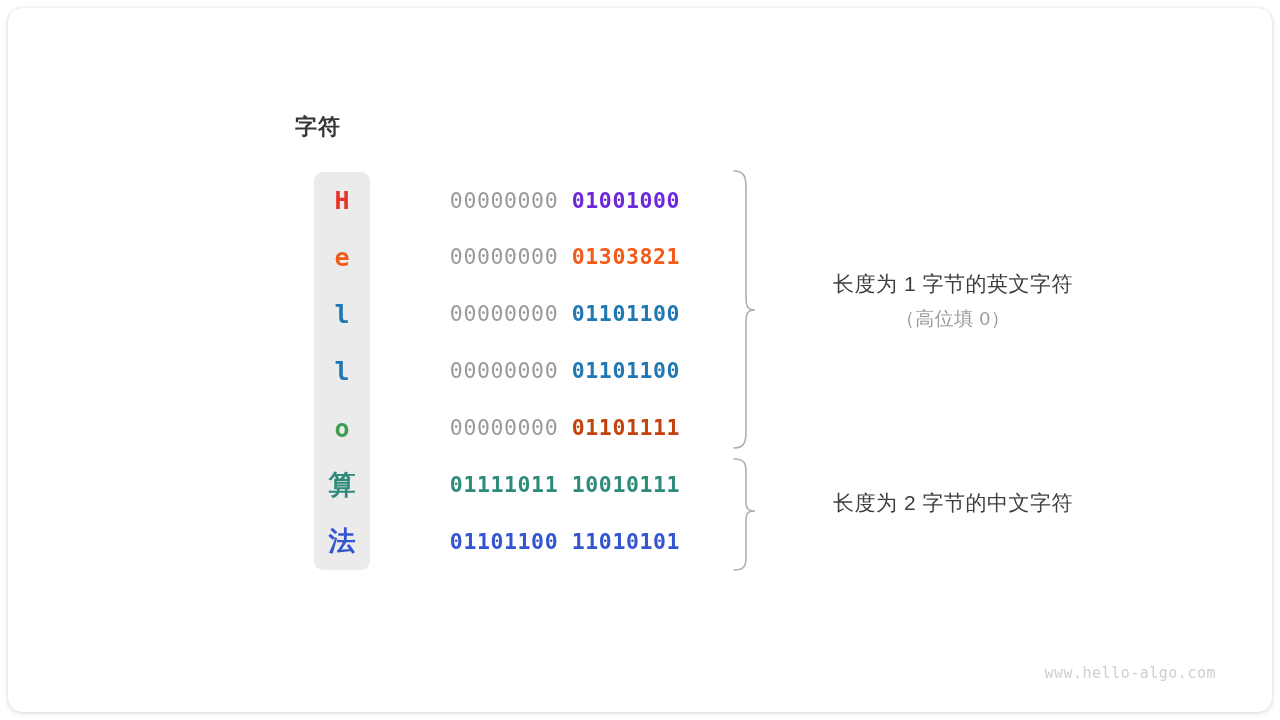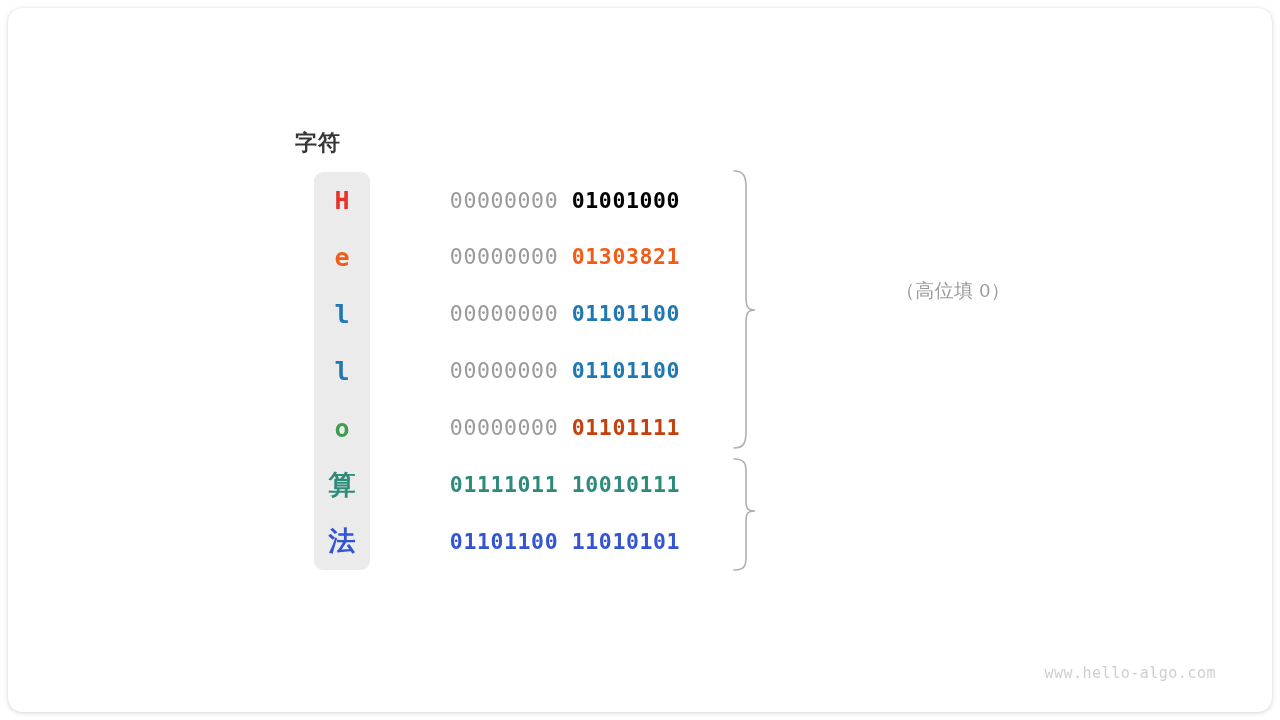--- a/index.html
+++ b/index.html
@@ -36,21 +36,21 @@
     position: absolute;
     font-family: "DejaVu Sans Mono", "Liberation Mono", monospace;
     font-weight: bold;
     font-size: 22px;
     color: #363636;
     text-align: center;
     white-space: nowrap;
   }
   #header-char {
     left: 255px;
-    top: 120px;
+    top: 104px;
     width: 110px;
     font-family: "Liberation Sans", "DejaVu Sans", sans-serif;
     letter-spacing: 1px;
   }
   #header-unicode {
     left: 424px;
     top: 108px;
     width: 266px;
     letter-spacing: 1.5px;
   }
@@ -173,21 +173,21 @@
         </div>
         <div class="char-cell cjk" style="top: 448.5px; color: rgb(46, 139, 122);">
           <span>算</span>
         </div>
         <div class="char-cell cjk" style="top: 505.4px; color: rgb(51, 85, 209);">
           <span>法</span>
         </div>
       </div>
 
     <div id="bin-rows">
-        <div class="bin-row" style="top: 172px;"><span class="bin-hi" style="color: rgb(154, 154, 154);">00000000</span><span class="bin-gap">0</span><span class="bin-lo" style="color: #000000;">01001000</span></div>
+        <div class="bin-row" style="top: 172px;"><span class="bin-hi" style="color: rgb(154, 154, 154);">00000000</span><span class="bin-gap">0</span><span class="bin-lo" style="color: #6d28d9;">01001000</span></div>
         <div class="bin-row" style="top: 228.9px;"><span class="bin-hi" style="color: rgb(154, 154, 154);">00000000</span><span class="bin-gap">0</span><span class="bin-lo" style="color: rgb(242, 92, 25);">01303821</span></div>
         <div class="bin-row" style="top: 285.8px;"><span class="bin-hi" style="color: rgb(154, 154, 154);">00000000</span><span class="bin-gap">0</span><span class="bin-lo" style="color: rgb(31, 119, 180);">01101100</span></div>
         <div class="bin-row" style="top: 342.7px;"><span class="bin-hi" style="color: rgb(154, 154, 154);">00000000</span><span class="bin-gap">0</span><span class="bin-lo" style="color: rgb(31, 119, 180);">01101100</span></div>
         <div class="bin-row" style="top: 399.6px;"><span class="bin-hi" style="color: rgb(154, 154, 154);">00000000</span><span class="bin-gap">0</span><span class="bin-lo" style="color: #c2410c;">01101111</span></div>
         <div class="bin-row" style="top: 456.5px;"><span class="bin-hi filled" style="color: rgb(46, 139, 122);">01111011</span><span class="bin-gap">0</span><span class="bin-lo" style="color: rgb(46, 139, 122);">10010111</span></div>
         <div class="bin-row" style="top: 513.4px;"><span class="bin-hi filled" style="color: rgb(51, 85, 209);">01101100</span><span class="bin-gap">0</span><span class="bin-lo" style="color: rgb(51, 85, 209);">11010101</span></div>
       </div>
 
     <svg id="braces" viewBox="0 0 1264 704" width="1264" height="704">
       <path id="brace-1" d="M 726 163
@@ -200,20 +200,24 @@
       <path id="brace-2" d="M 726 451
                C 737 451, 738 456, 738 464
                L 738 492
                C 738 500, 739 503, 747 503
                C 739 503, 738 506, 738 514
                L 738 549
                C 738 557, 737 562, 726 562" fill="none" stroke="#b0b0b0" stroke-width="1.6" stroke-linecap="round"></path>
     </svg>
 
     <div class="annot" id="annot-1">
+      <div class="annot-line1">长度为  1  字节的英文字符</div>
       <div class="annot-line2">（高位填  0）</div>
     </div>
 
+    <div class="annot" id="annot-2">
+      <div class="annot-line1">长度为  2  字节的中文字符</div>
+    </div>
 
     <div id="watermark">www.hello-algo.com</div>
 
   </div>
 </div>
 
 </body></html>

